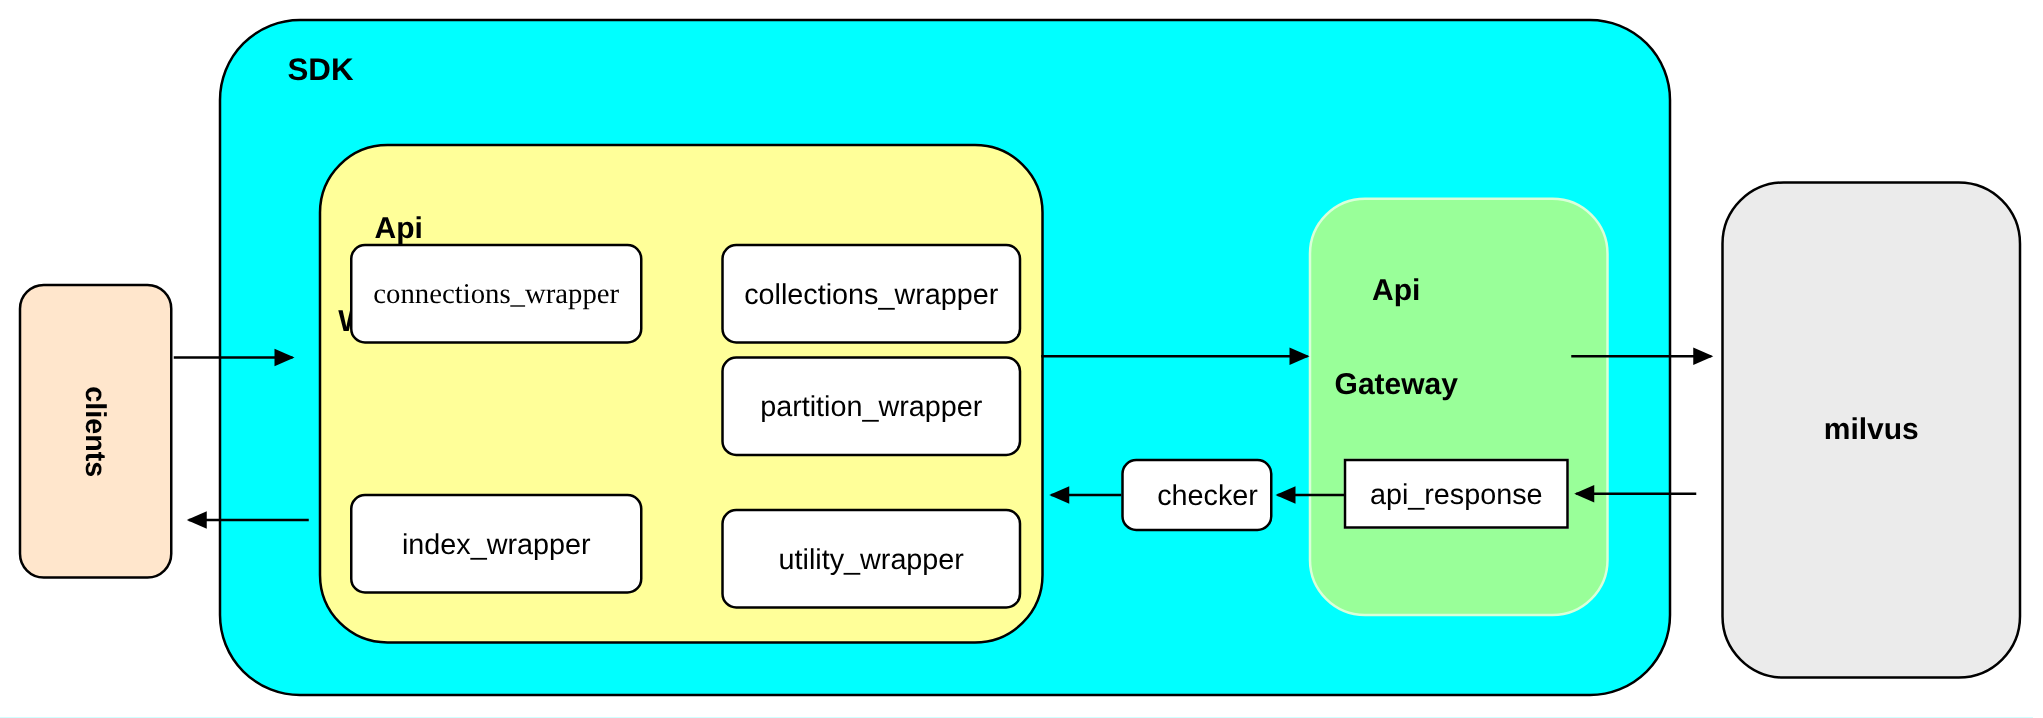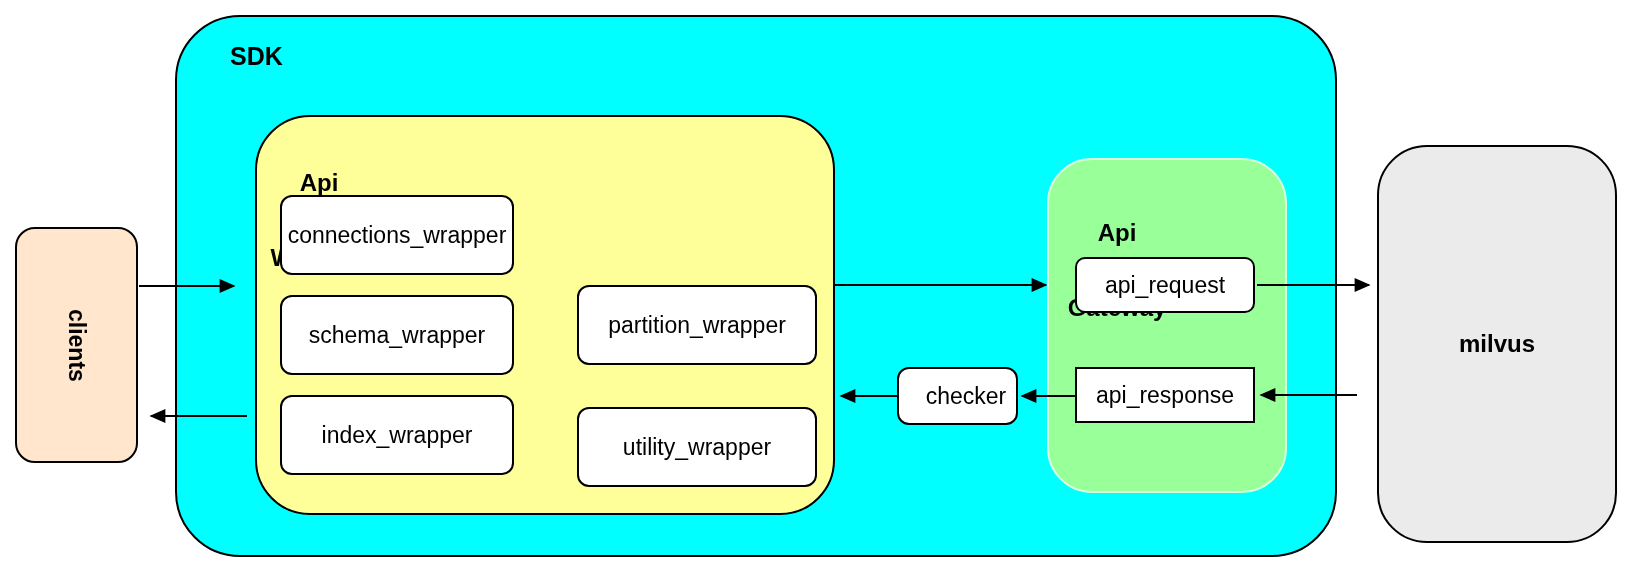--- a/index.html
+++ b/index.html
@@ -52,21 +52,21 @@
   }
   #sdk-label { left: 230px; top: 44px; font-size: 25px; }
 
   
   #api-wrapper {
     left: 255px; top: 115px; width: 580px; height: 400px;
     background: #ffff99; border-radius: 55px;
   }
   #api-wrapper-label { left: 255px; top: 120px; width: 128px; }
 
-  #node-connections { left: 280px; top: 195px; width: 234px; height: 80px; }
+  #node-connections { left: 280px; top: 195px; width: 234px; height: 80px; font-family: Liberation Serif, serif; }
   #node-collections { left: 577px; top: 195px; width: 240px; height: 80px; }
   #node-schema      { left: 280px; top: 295px; width: 234px; height: 80px; }
   #node-partition   { left: 577px; top: 285px; width: 240px; height: 80px; }
   #node-index       { left: 280px; top: 395px; width: 234px; height: 80px; }
   #node-utility     { left: 577px; top: 407px; width: 240px; height: 80px; text-align: center; }
 
   
   #node-checker { left: 897px; top: 367px; width: 121px; height: 58px; padding-left: 17px; }
 
   
@@ -107,34 +107,33 @@
     <span class="vlabel">clients</span>
   </div>
 
   <div id="api-wrapper" class="abs group"></div>
   <div id="api-wrapper-label" class="group-label">
     <div>Api</div>
     <div>Wrapper</div>
   </div>
 
   <div id="node-connections" class="abs node">connections_wrapper</div>
-  <div id="node-schema" class="abs node">schema_wrapper</div>
+  <div id="node-collections" class="abs node">collections_wrapper</div>
   <div id="node-partition" class="abs node">partition_wrapper</div>
   <div id="node-index" class="abs node">index_wrapper</div>
   <div id="node-utility" class="abs node">utility_wrapper</div>
 
   <div id="node-checker" class="abs node">checker</div>
 
   <div id="api-gateway" class="abs"></div>
   <div id="api-gateway-label" class="group-label">
     <div>Api</div>
     <div>Gateway</div>
   </div>
 
-  <div id="node-api-request" class="abs node">api_request</div>
   <div id="node-api-response" class="abs node">api_response</div>
 
   <div id="milvus" class="abs group">
     <span>milvus</span>
   </div>
 
   <svg id="arrows" viewBox="0 0 1634 574" xmlns="http://www.w3.org/2000/svg">
     <defs>
       <marker id="ah" viewBox="0 0 10 10" refX="9" refY="5" markerWidth="10" markerHeight="8" orient="auto-start-reverse">
         <path d="M0,0.6 L10,5 L0,9.4 z" fill="#000000"></path>

